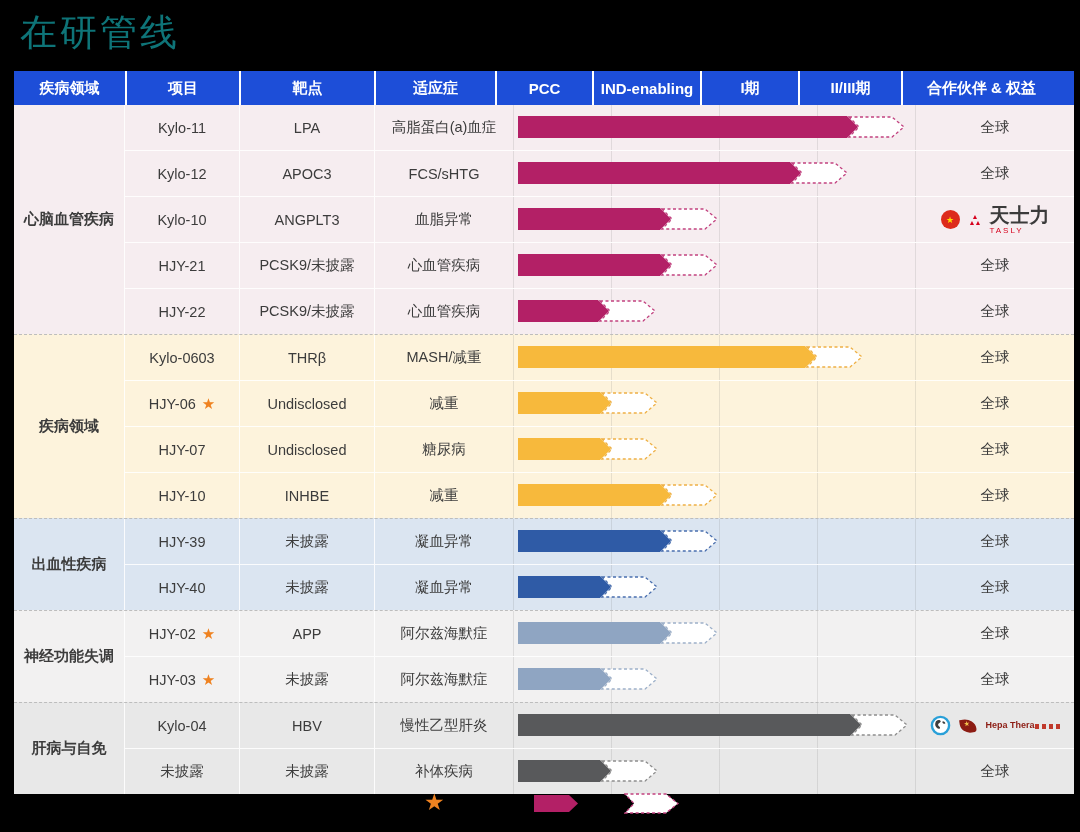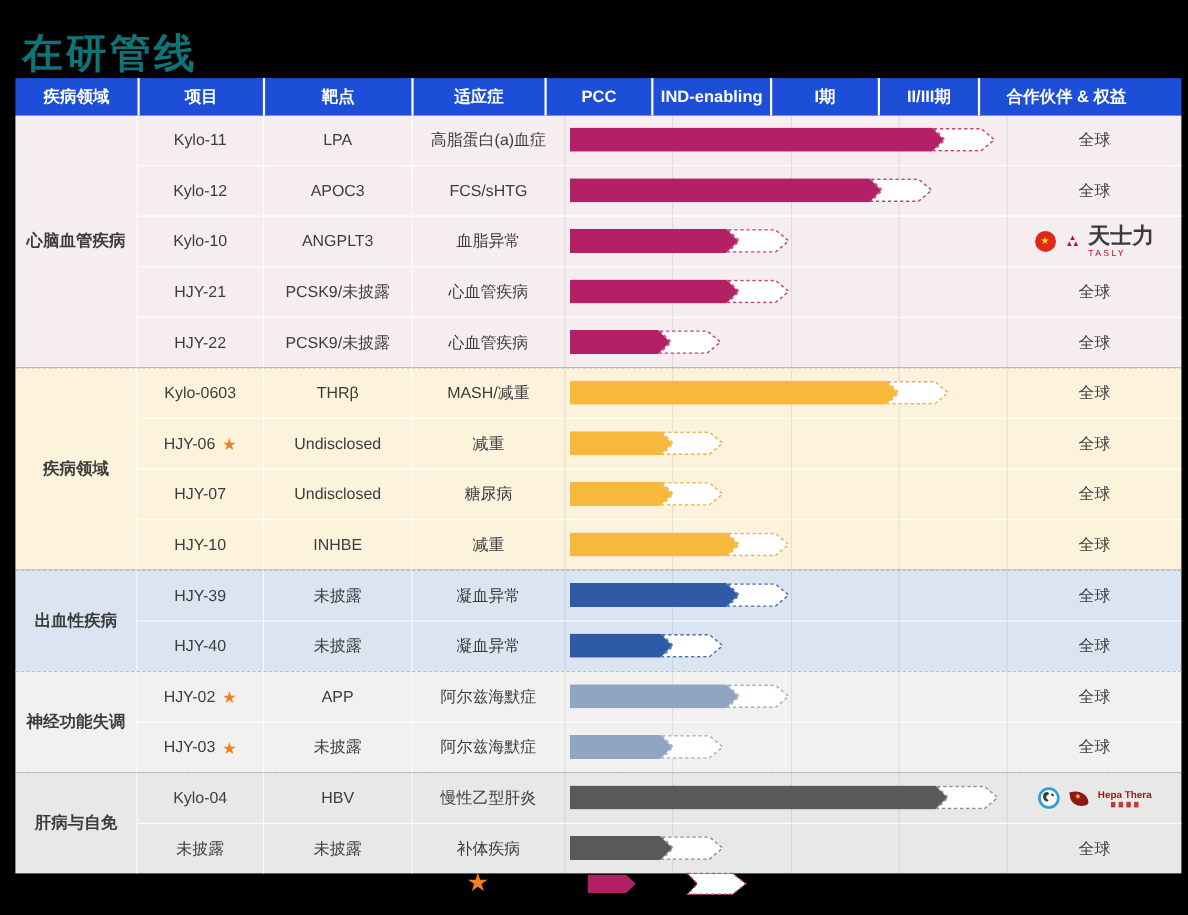--- a/index.html
+++ b/index.html
@@ -1,27 +1,27 @@
 <!DOCTYPE html>
 <html><head>
 <meta charset="utf-8">
 <style>
   html,body{margin:0;padding:0;background:#000;}
   .stage{position:relative;width:1080px;height:832px;background:#000;overflow:hidden;
          font-family:"Liberation Sans","DejaVu Sans",sans-serif;color:#3c3c3c;}
-  .page-title{position:absolute;left:20px;top:24px;font-size:37px;font-weight:bold;
+  .page-title{position:absolute;left:20px;top:8px;font-size:37px;font-weight:normal;
               color:#0e7478;letter-spacing:3px;}
   .table{position:absolute;left:14px;top:71px;width:1060px;}
   
   .thead{display:flex;height:34px;background:#1d4ed8;}
   .hcell{display:flex;align-items:center;justify-content:center;color:#fff;
          font-weight:bold;font-size:15px;border-left:2px solid #fff;box-sizing:border-box;}
   .hcell:first-child{border-left:none;}
   .h0{width:111px}.h1{width:114px}.h2{width:135px}.h3{width:121px}
-  .h4{width:97px}.h5{width:108px}.h6{width:98px}.h7{width:91px}.h8{width:159px}
+  .h4{width:97px}.h5{width:108px}.h6{width:98px}.h7{width:103px}.h8{width:159px}
   
   .group{display:flex;}
   .group + .group{border-top:1px dashed #bdbdbd;}
   .area{width:111px;display:flex;align-items:center;justify-content:center;
         font-weight:bold;font-size:15px;}
   .grp-rows{flex:1;border-left:1px solid rgba(255,255,255,.85);}
   .row{display:flex;height:45px;}
   .grp-rows .row + .row{border-top:1px solid rgba(255,255,255,.85);}
   .cell{display:flex;align-items:center;justify-content:center;font-size:14.5px;box-sizing:border-box;}
   .c-proj{width:114px;gap:6px;}
@@ -50,21 +50,21 @@
   .logo-wrap{display:flex;align-items:center;justify-content:center;gap:9px;width:100%;}
   .flag{width:19px;height:19px;border-radius:50%;background:#dd2a1b;color:#ffde00;
         font-size:9px;display:flex;align-items:center;justify-content:center;}
   .tmark{color:#d6001c;font-size:7px;line-height:.75;text-align:center;letter-spacing:-1px;}
   .tasly-txt{display:flex;flex-direction:column;align-items:flex-start;line-height:1;}
   .tasly-zh{font-size:20px;font-weight:bold;color:#3b3b3b;}
   .tasly-en{font-size:8px;color:#d6001c;letter-spacing:2px;margin-top:2px;}
   .leaf{width:16px;height:14px;background:#8c1c13;border-radius:2% 85% 25% 75%;
         transform:rotate(-8deg);position:relative;}
   .leaf .lstar{position:absolute;left:4px;top:1px;color:#f2c14e;font-size:7px;}
-  .hepa-txt{display:flex;flex-direction:column;align-items:center;line-height:1;}
+  .hepa-txt{display:flex;align-items:center;line-height:1;}
   .hepa-en{font-size:9px;font-weight:bold;color:#8c1c13;}
   .hepa-blocks{display:flex;gap:3px;margin-top:2px;}
   .hepa-blocks i{width:4px;height:5px;background:#c0392b;display:block;}
   
   .legend-star{position:absolute;left:424px;top:789px;color:#ef8220;font-size:23px;}
   .legend-solid{position:absolute;left:534px;top:795px;width:44px;height:17px;background:#b32066;
                 clip-path:polygon(0 0,calc(100% - 9px) 0,100% 50%,calc(100% - 9px) 100%,0 100%);}
   .legend-dash{position:absolute;left:624px;top:793px;}
   .legend-dash polygon{fill:#fff;stroke:#c2417f;stroke-width:1.3;stroke-dasharray:3 2.5;}
 </style>

